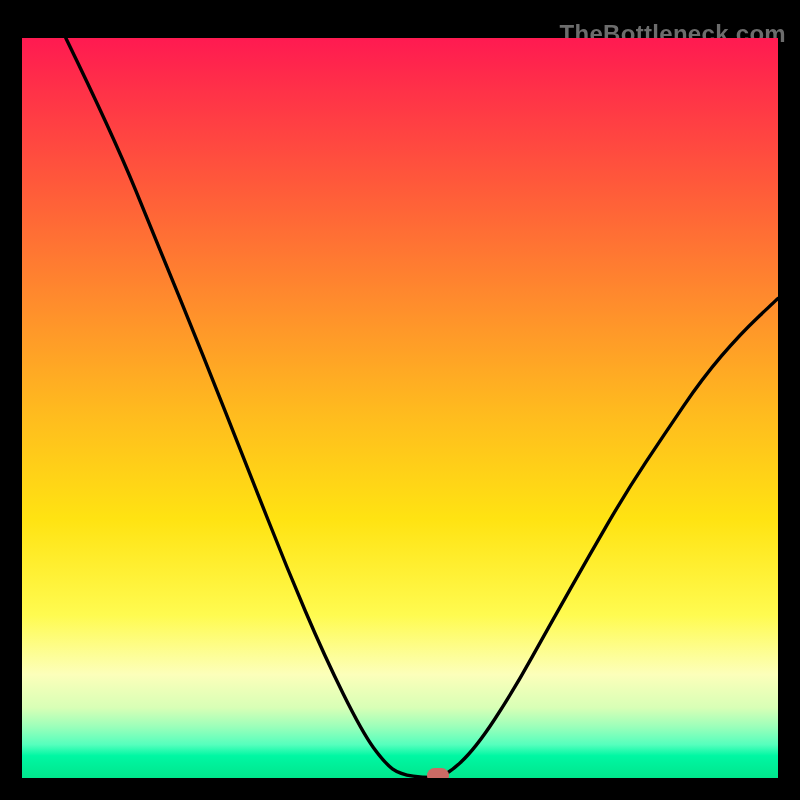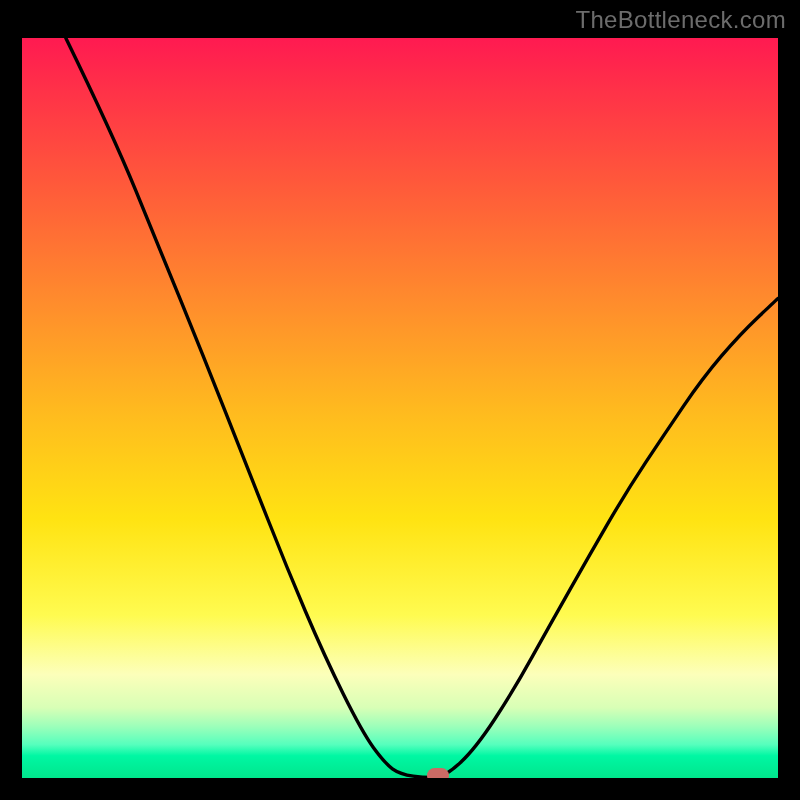--- a/index.html
+++ b/index.html
@@ -12,25 +12,25 @@
     font-family: Arial, Helvetica, sans-serif;
   }
   .frame {
     position: relative;
     width: 800px;
     height: 800px;
     background: #000;
   }
   .watermark {
     position: absolute;
-    top: 6px;
+    top: 20px;
     right: 14px;
     color: #6c6c6c;
     font-size: 24px;
-    font-weight: 400;
+    font-weight: 700;
     letter-spacing: 0.3px;
     margin-left: 16px;
   }
   .plot-area {
     position: absolute;
     top: 38px;
     left: 22px;
     width: 756px;
     height: 740px;
     overflow: hidden;

